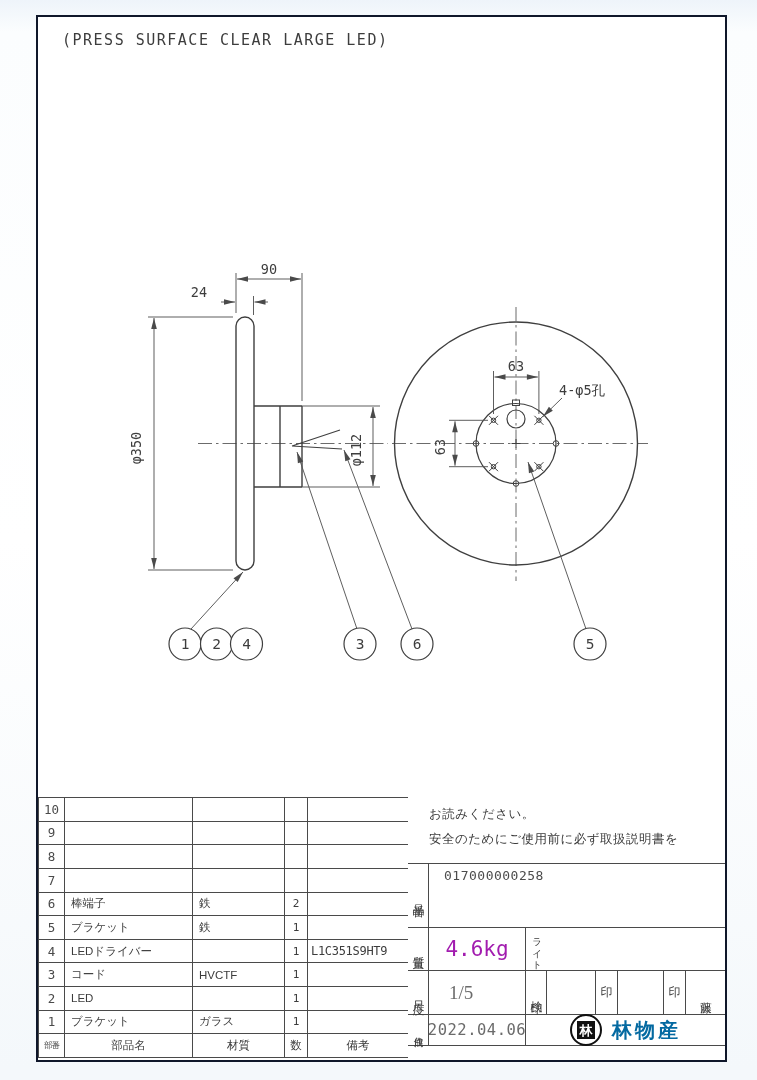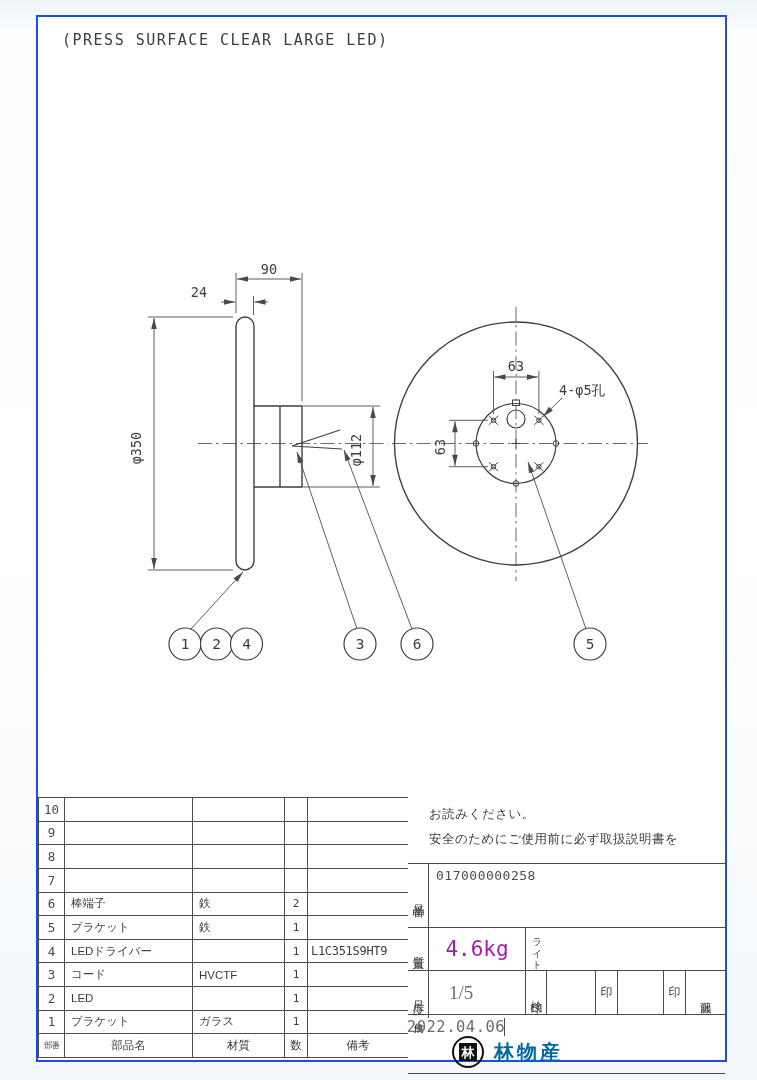--- a/index.html
+++ b/index.html
@@ -4,21 +4,21 @@
 <style>
   html,body{margin:0;padding:0;}
   body{
     width:757px;height:1080px;position:relative;
     background:linear-gradient(180deg,#eef4fa 0%,#fbfdfe 3%,#ffffff 50%,#f4f8fb 99%);
     font-family:"Liberation Sans","DejaVu Sans",sans-serif;
     color:#3c3c3c;overflow:hidden;
   }
   .sheet{
     position:absolute;left:36px;top:15px;width:691px;height:1047px;
-    border:2px solid #1d4ed8;background:#ffffff;box-sizing:border-box;
+    border:2px solid #0f172a;background:#ffffff;box-sizing:border-box;
   }
   .sheet-title{
     position:absolute;left:24px;top:14px;
     font-family:"DejaVu Sans Mono",monospace;font-size:15px;letter-spacing:1.5px;color:#3d3d3d;
     white-space:nowrap;
   }
   svg.drawing{position:absolute;left:0;top:0;}
   
   table.parts{
     position:absolute;left:0;top:780px;width:370px;height:261px;
@@ -266,21 +266,21 @@
     </tbody>
   </table>
 
   <div class="tblock">
 
     <div class="notice" style="border-top:none;">
       <div>お読みください。</div>
       <div>安全のためにご使用前に必ず取扱説明書を</div>
     </div>
 
-    <div class="tb-row" style="height:64px;">
+    <div class="tb-row" style="height:64px;gap:8px;">
       <div class="vl" style="width:21px;">品番</div>
       <div class="cell-partno" style="width:296px;">017000000258</div>
     </div>
 
     <div class="tb-row" style="height:43px;">
       <div class="vl" style="width:21px;">質量</div>
       <div class="cell-mass" style="width:97px;">4.6kg</div>
       <div class="vl small" style="width:21px;">ライト</div>
     </div>
 
@@ -288,21 +288,21 @@
       <div class="vl" style="width:21px;">尺度</div>
       <div class="cell-scale" style="width:97px;font-family:Liberation Serif, serif;">1/5</div>
       <div class="vl" style="width:21px;">検印</div>
       <div style="width:49px;"></div>
       <div class="cell-stamp" style="width:22px;">印</div>
       <div style="width:46px;"></div>
       <div class="cell-stamp" style="width:22px;">印</div>
       <div class="cell-appr" style="width:39px;">藤沢</div>
     </div>
 
-    <div class="tb-row" style="height:60px;border-bottom:1px solid #4a4a4a;flex-direction:column;">
+    <div class="tb-row" style="height:32px;border-bottom:1px solid #4a4a4a;">
       <div class="vl small" style="width:21px;">作成日</div>
       <div class="cell-date" style="width:97px;">2022.04.06</div>
       <div class="cell-logo" style="width:199px;">
         <span class="seal">
             <span class="seal-inner">林</span>
           </span>
         <span class="company">林物産</span>
       </div>
     </div>
 

